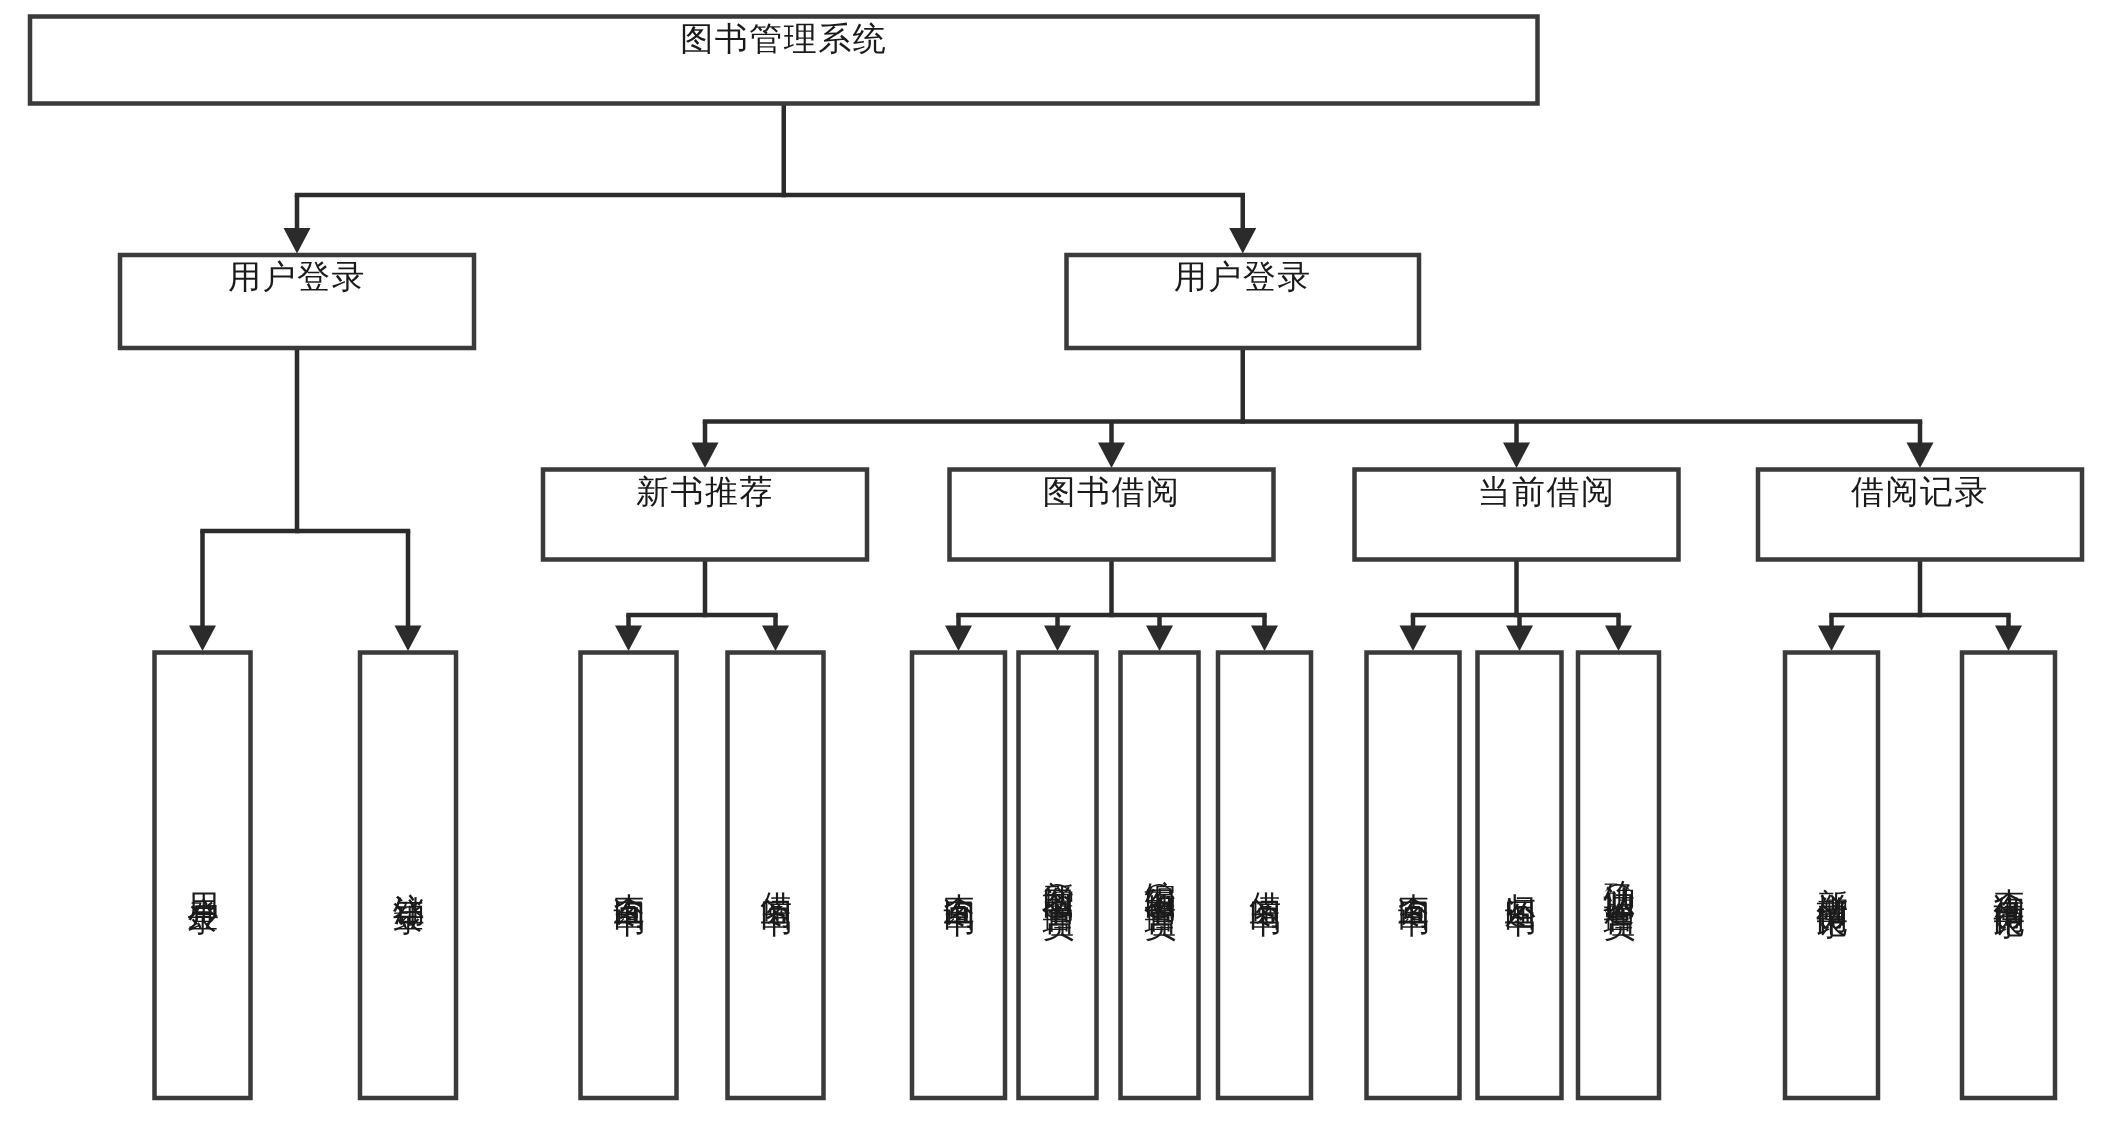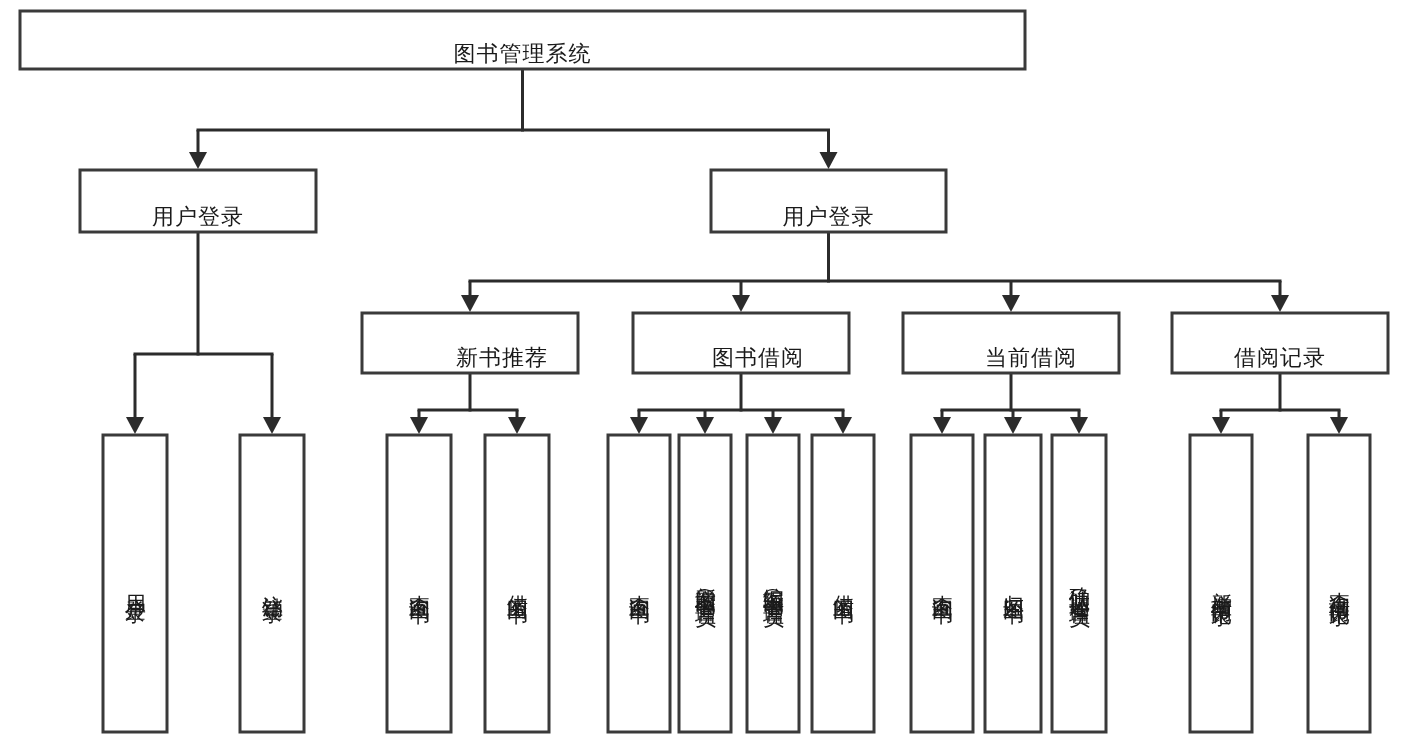--- a/index.html
+++ b/index.html
@@ -55,21 +55,21 @@
     font-family: "DejaVu Sans", "Liberation Sans", sans-serif;
     font-size: 21px;
     line-height: 1.0;
     color: #1a1a1a;
     letter-spacing: 3px;
     white-space: nowrap;
   }
   .hlabel-wrap {
     position: absolute;
     display: flex;
-    align-items: flex-end;
+    align-items: flex-start;
     justify-content: center;
     pointer-events: none;
   }
   .hlabel-text {
     font-family: "DejaVu Sans", "Liberation Sans", sans-serif;
     font-size: 22px;
     color: #1a1a1a;
     letter-spacing: 1px;
     white-space: nowrap;
   }
@@ -182,24 +182,24 @@
   <div id="labels-layer">
       <div class="hlabel-wrap" style="left: 20px; top: 11px; width: 1005px; height: 58px;">
         <span class="hlabel-text">图书管理系统</span>
       </div>
       <div class="hlabel-wrap" style="left: 80px; top: 170px; width: 236px; height: 62px;">
         <span class="hlabel-text">用户登录</span>
       </div>
       <div class="hlabel-wrap" style="left: 711px; top: 170px; width: 235px; height: 62px;">
         <span class="hlabel-text">用户登录</span>
       </div>
-      <div class="hlabel-wrap" style="left: 362px; top: 313px; width: 216px; height: 60px; padding-left: 32px;">
+      <div class="hlabel-wrap" style="left: 362px; top: 313px; width: 216px; height: 60px;">
         <span class="hlabel-text">新书推荐</span>
       </div>
-      <div class="hlabel-wrap" style="left: 633px; top: 313px; width: 216px; height: 60px; margin-left: 17px;">
+      <div class="hlabel-wrap" style="left: 633px; top: 313px; width: 216px; height: 60px;">
         <span class="hlabel-text">图书借阅</span>
       </div>
       <div class="hlabel-wrap" style="left: 903px; top: 313px; width: 256px; height: 60px; border-radius: 24px;">
         <span class="hlabel-text">当前借阅</span>
       </div>
       <div class="hlabel-wrap" style="left: 1172px; top: 313px; width: 216px; height: 60px;">
         <span class="hlabel-text">借阅记录</span>
       </div>
       <div class="vlabel-wrap" style="left: 103px; top: 435px; width: 64px; height: 297px;">
         <span class="vlabel-text">用户登录</span>

